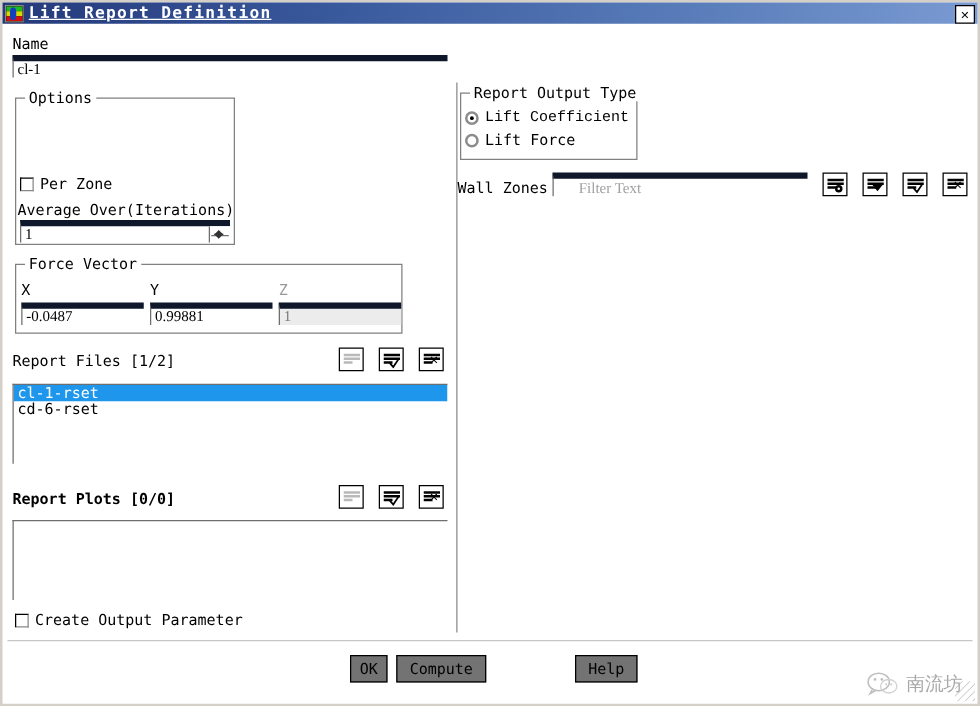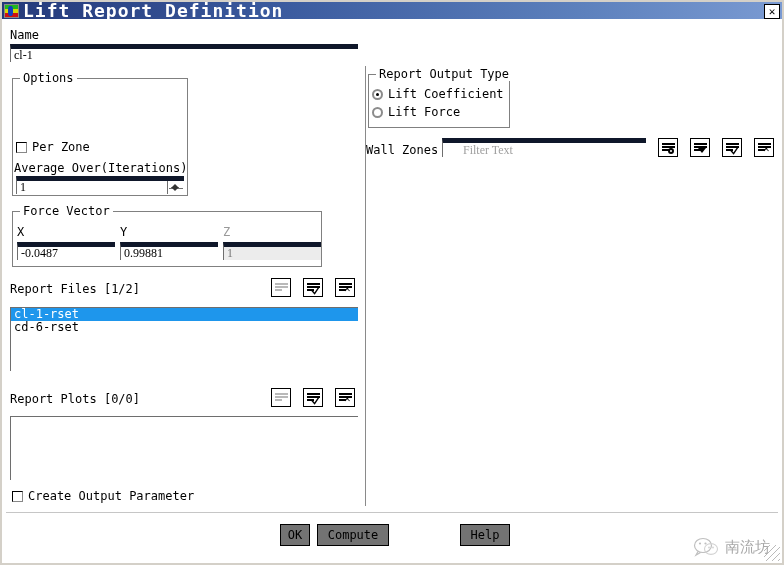--- a/index.html
+++ b/index.html
@@ -28,23 +28,24 @@
     background:#000;
     border:1px solid #888;
     position:relative;overflow:hidden;flex:none;
   }
   .title-icon i{position:absolute;display:block;}
   .ti1{left:0;top:0;width:13px;height:4px;background:#1fb81f;}
   .ti2{left:0;top:4px;width:13px;height:4px;background:#d8d800;}
   .ti3{left:0;top:8px;width:13px;height:4px;background:#d01010;}
   .ti4{left:3px;top:1px;width:5px;height:10px;background:#1040c0;border-radius:40%;}
   .title-text{
-    color:#fff;font-size:18px;font-weight:bold;letter-spacing:1px;
+    color:#fff;font-size:13px;font-weight:bold;letter-spacing:1px;
     font-family:"DejaVu Sans Mono","Liberation Mono",monospace;
     white-space:nowrap;
+    text-decoration:underline;
   }
   .title-close{
     position:absolute;right:2px;top:2px;width:14px;height:13px;
     background:#ffffff;border:1px solid #000;
     display:flex;align-items:center;justify-content:center;
     font-size:11px;font-weight:bold;line-height:1;cursor:pointer;
   }
   
   .lbl{font-size:12px;white-space:nowrap;}
   .lbl.dim{color:#999;}
@@ -227,21 +228,21 @@
     <span class="ln l1"></span>
       <span class="ln l2"></span>
       <span class="ln l3"></span>
     <span class="mk">✕</span>
   </div>
   <div class="listbox" style="left:8px;top:305px;width:348px;height:64px;">
     <div class="li sel">cl-1-rset</div>
     <div class="li">cd-6-rset</div>
   </div>
 
-  <div class="lbl" style="position:absolute;left:8px;top:390px;">Report Plots [0/0]</div>
+  <div class="lbl" style="position:absolute;left:8px;top:390px;font-weight:bold;">Report Plots [0/0]</div>
   <div class="ibtn faded" style="position:absolute;left:269px;top:386px;">
     <span class="ln l1"></span>
       <span class="ln l2"></span>
       <span class="ln l3"></span>
   </div>
   <div class="ibtn" style="position:absolute;left:301px;top:386px;">
     <span class="ln l1"></span>
       <span class="ln l2"></span>
       <span class="ln l3"></span>
     <svg class="chk" viewBox="0 0 10 10">
@@ -260,21 +261,21 @@
     <span class="cbx"></span>
     <span class="lbl">Create Output Parameter</span>
   </div>
 
   <div class="vdiv" style="left:363px;top:64px;height:440px;"></div>
   <div class="hdiv" style="left:4px;top:510px;width:772px;"></div>
 
   <div class="group" style="left:366px;top:72px;width:142px;height:54px;">
     <span class="gl">Report Output Type</span>
   </div>
-  <div class="row" style="position:absolute;left:370px;top:85px;">
+  <div class="row" style="position:absolute;left:370px;top:85px;font-family:Liberation Mono, monospace;">
     <span class="rdo on"></span>
     <span class="lbl">Lift Coefficient</span>
   </div>
   <div class="row" style="position:absolute;left:370px;top:103px;">
     <span class="rdo"></span>
     <span class="lbl">Lift Force</span>
   </div>
 
   <div class="lbl" style="position:absolute;left:364px;top:141px;">Wall Zones</div>
   <div class="field" style="left:440px;top:136px;width:204px;height:19px;padding-left:20px;">

